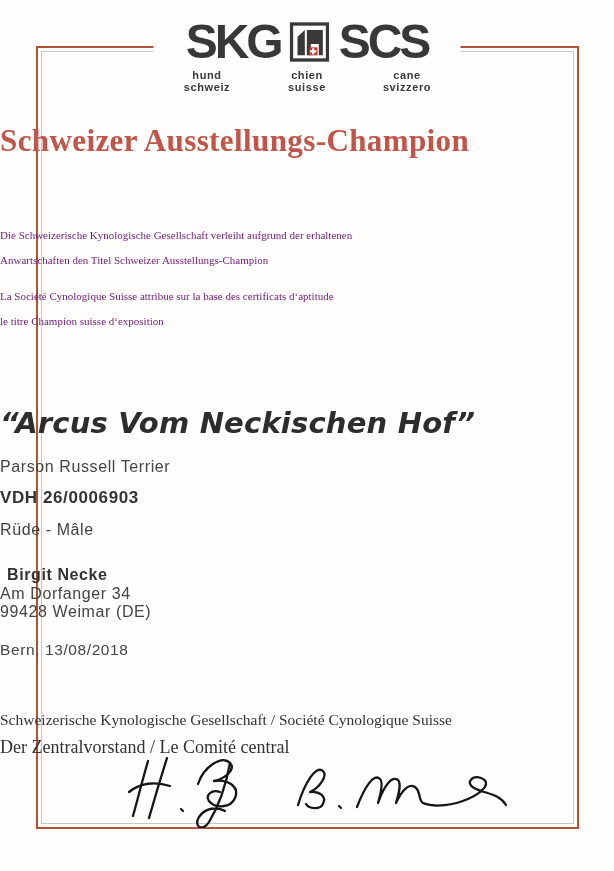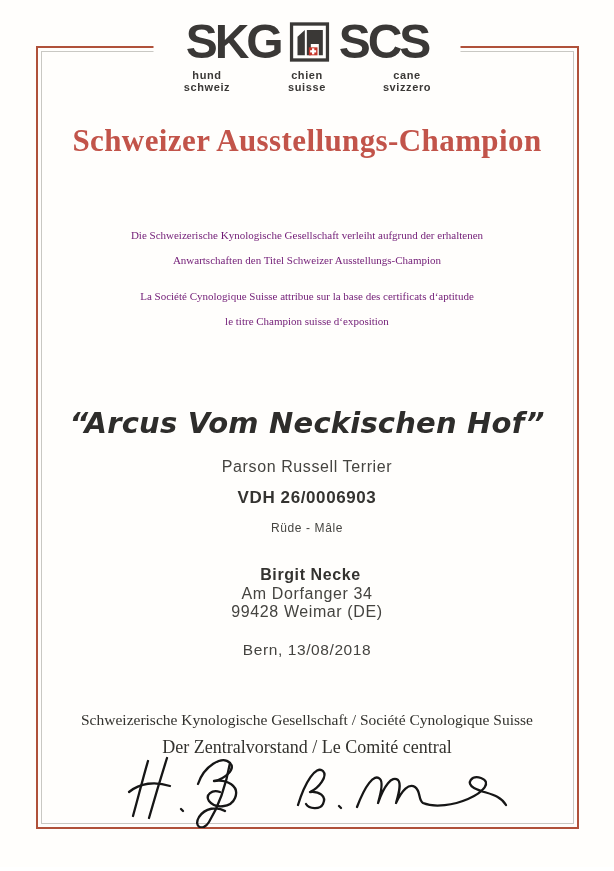--- a/index.html
+++ b/index.html
@@ -58,21 +58,21 @@
     display: flex;
     justify-content: space-between;
     gap: 24px;
     margin-top: 3px;
     font-family: "Liberation Sans", sans-serif;
     font-weight: bold;
     font-size: 11px;
     letter-spacing: 0.6px;
     color: #3a3836;
   }
-  .abs { position: absolute; left: 0; right: 0; text-align: center; z-index: 2; }
+  .abs { position: absolute; left: 0; right: 0; z-index: 2; }
   .title {
     top: 116px;
     font-weight: bold;
     font-size: 31px;
     line-height: 49px;
     color: #c2544a;
     letter-spacing: 0.4px;
   }
   .para { font-size: 11px; line-height: 25px; color: #701a75; }
   .para-de { top: 223px; }
@@ -82,21 +82,21 @@
     font-family: "DejaVu Sans", sans-serif;
     font-style: italic;
     font-weight: bold;
     font-size: 29px;
     color: #2e2d2b;
     letter-spacing: 0.2px;
   }
   .sans { font-family: "Liberation Sans", sans-serif; color: #454440; letter-spacing: 0.6px; }
   .breed { top: 458px; font-size: 16px; }
   .reg   { top: 488px; font-size: 17px; font-weight: bold; color: #343330; }
-  .sex   { top: 521px; font-size: 12px; }
+  .sex   { top: 521px; font-size: 16px; }
   .owner-name { top: 566px; font-size: 16px; font-weight: bold; color: #343330; margin-left: 7px; }
   .owner-addr1 { top: 585px; font-size: 16px; }
   .owner-addr2 { top: 603px; font-size: 16px; }
   .place-date { top: 641px; font-size: 15.5px; }
   .footer-line1 { top: 711px; font-size: 15.5px; }
   .footer-line2 { top: 737px; font-size: 18px; }
   .signatures {
     position: absolute;
     left: 110px; top: 753px;
     z-index: 2;

